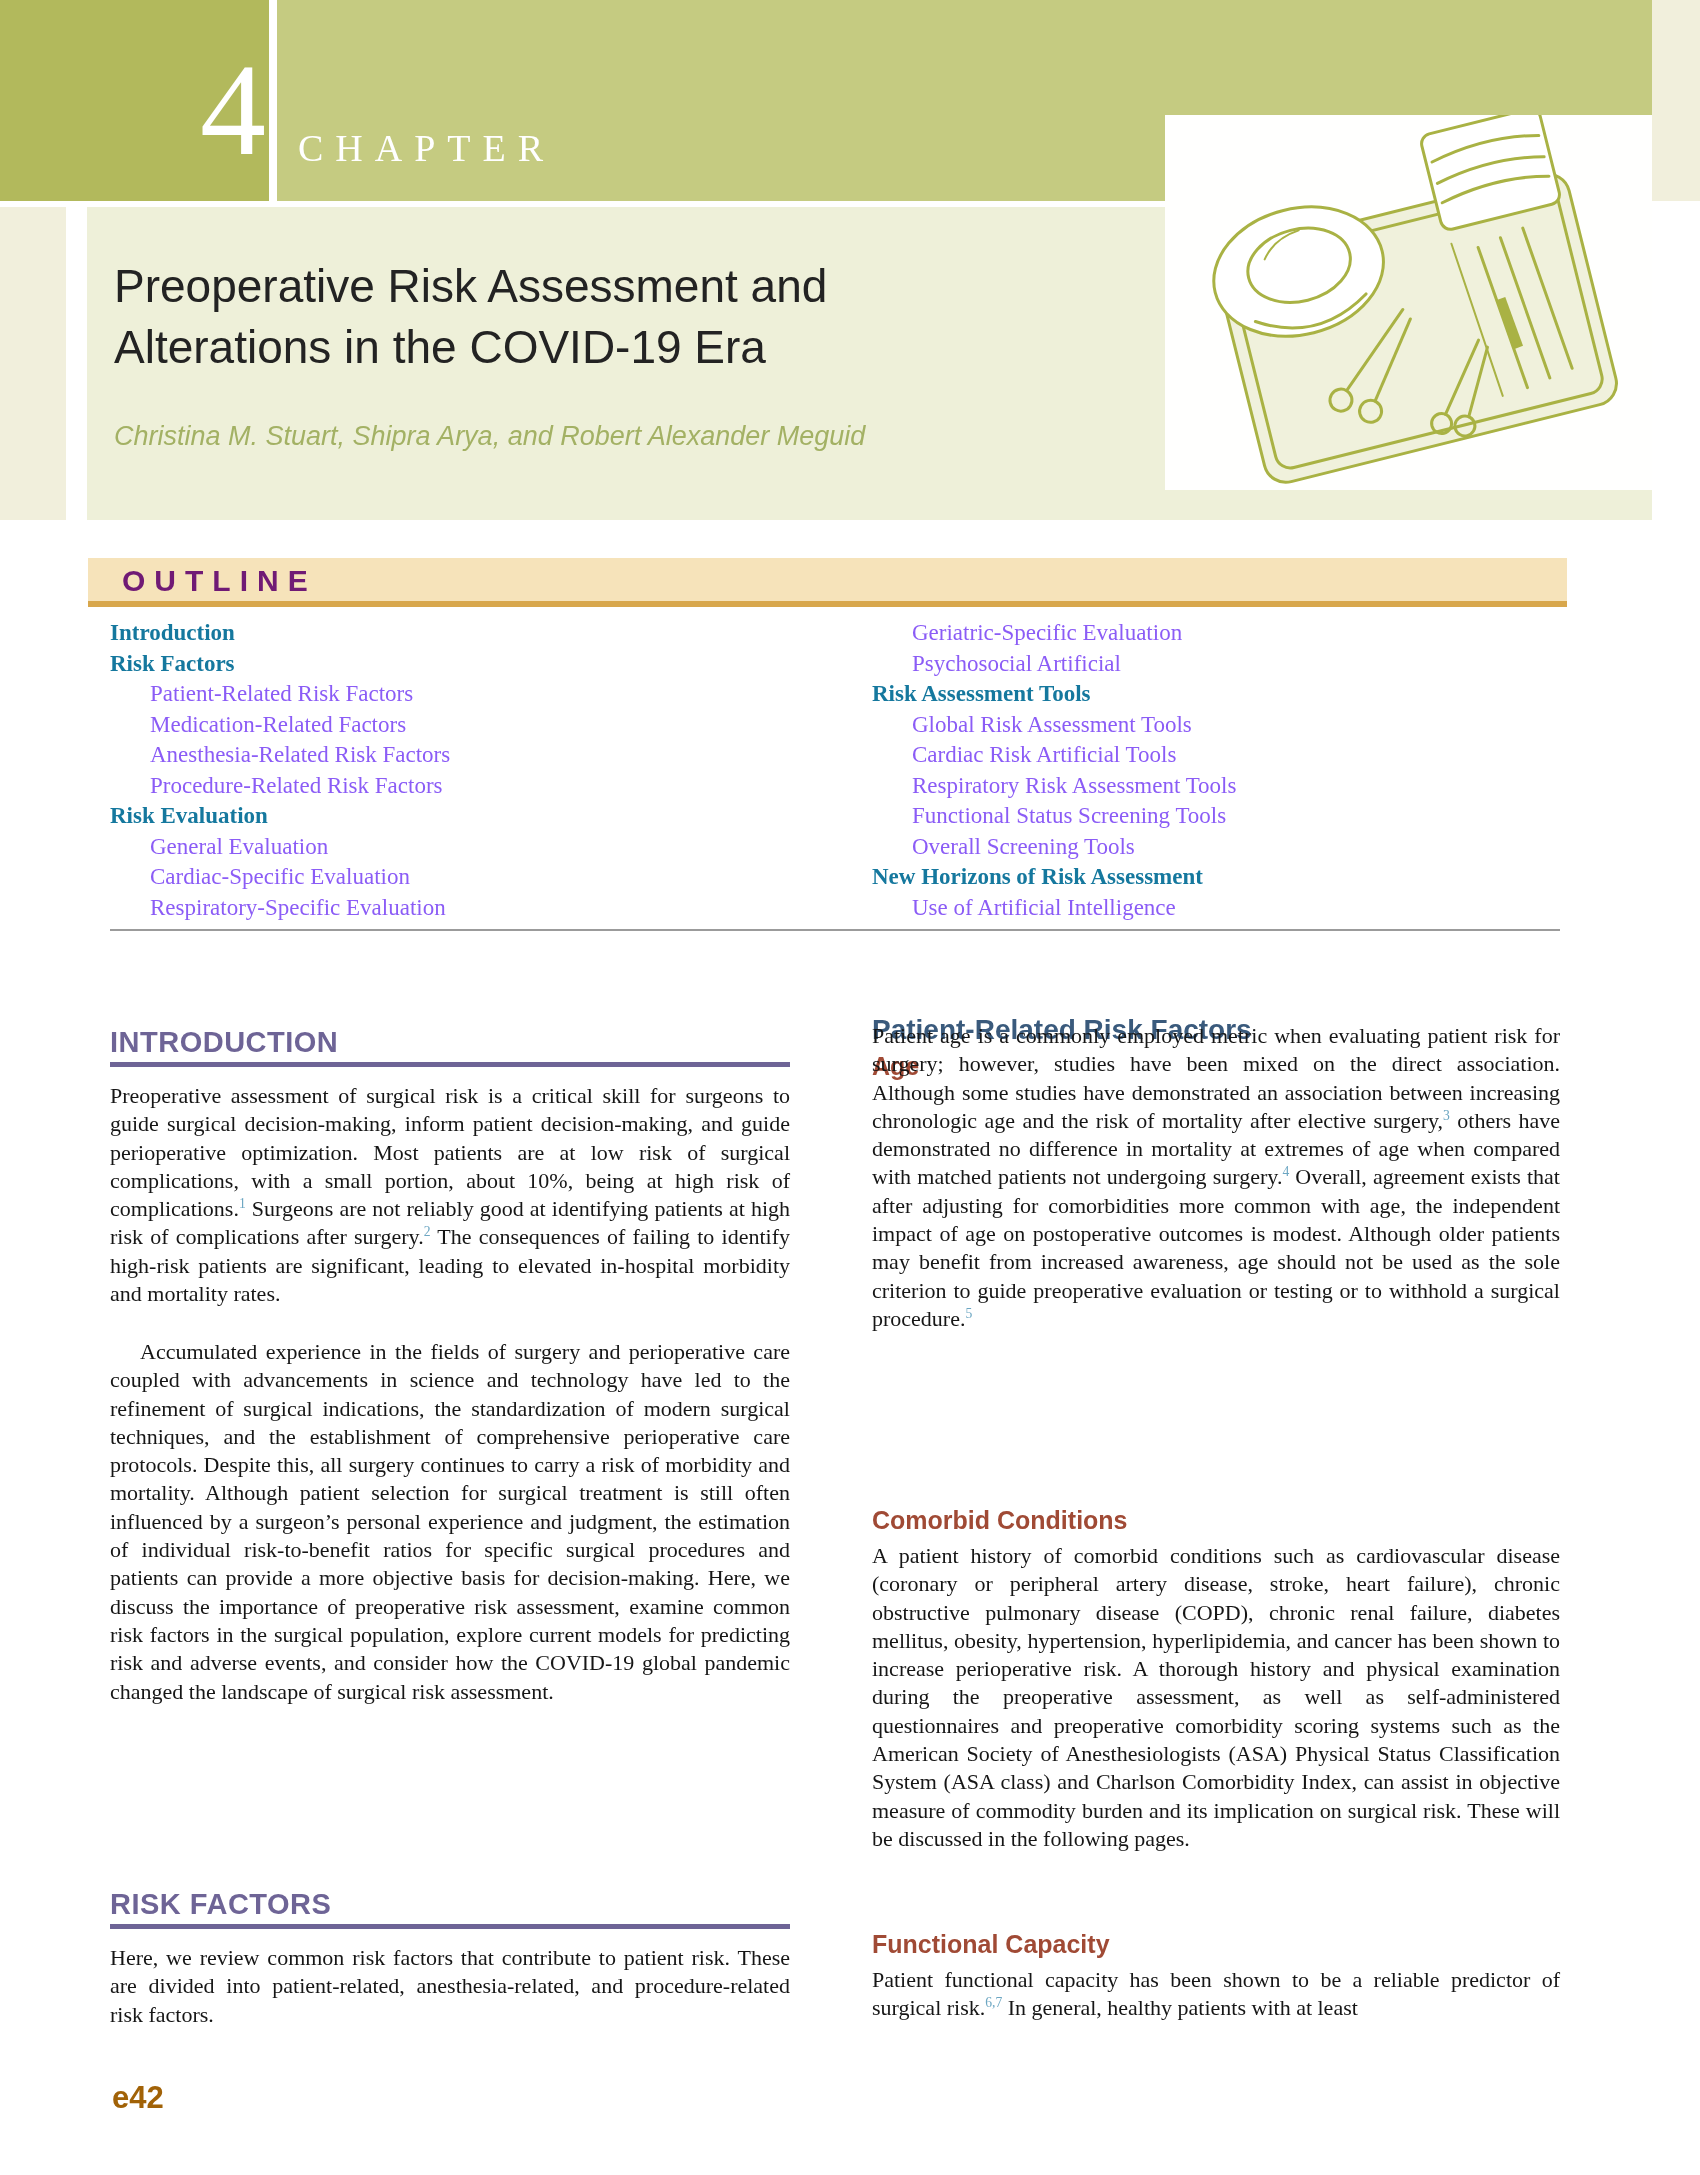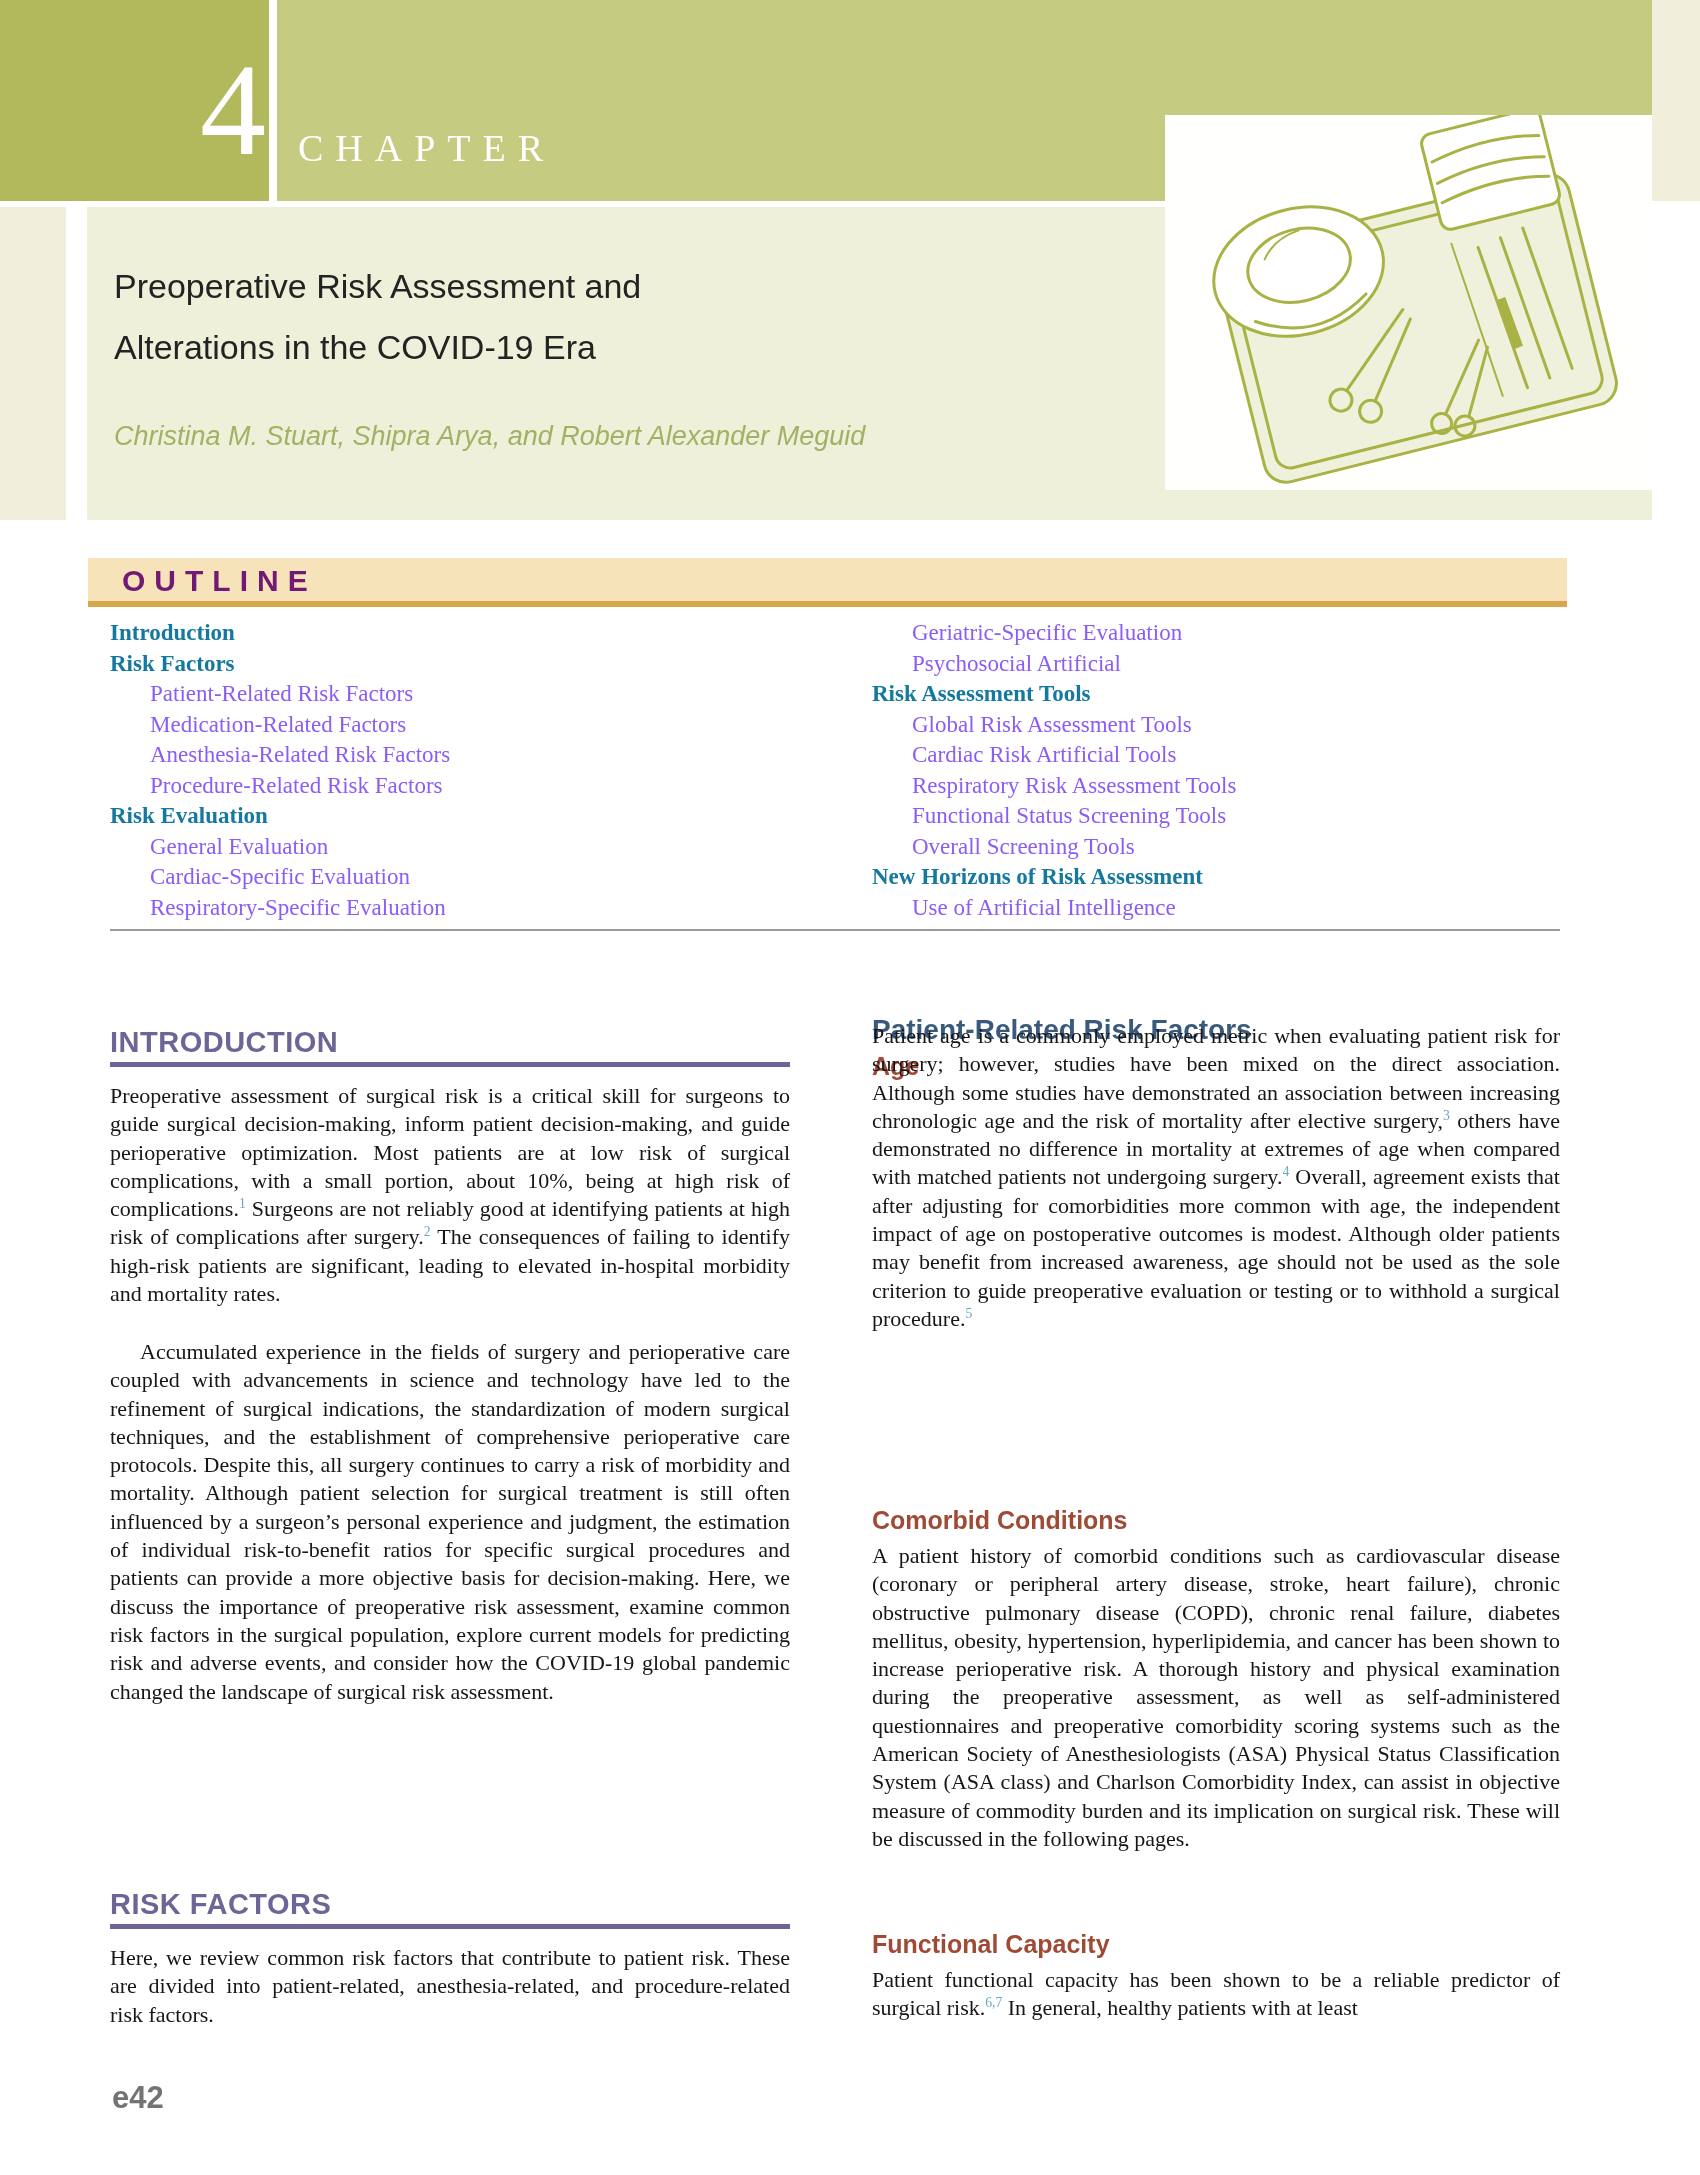--- a/index.html
+++ b/index.html
@@ -20,21 +20,21 @@
   .chapter-label {
     position:absolute; left:298px; top:126px;
     font-family:"Liberation Serif", serif; font-size:38px; letter-spacing:12px; color:#ffffff;
   }
   
   .left-cream-strip { position:absolute; left:0; top:207px; width:66px; height:313px; background:#f1efdc; }
   .title-block { position:absolute; left:87px; top:207px; width:1565px; height:313px; background:#eef0d9; }
   .illustration-box { position:absolute; left:1165px; top:115px; width:487px; height:375px; background:#fffffe; }
   .page-title {
     position:absolute; left:114px; top:256px; width:900px;
-    font-family:"Liberation Sans", sans-serif; font-size:34px; line-height:61px;
+    font-family:"Liberation Sans", sans-serif; font-size:46px; line-height:61px;
     color:#232323; font-weight:400;
   }
   .authors {
     position:absolute; left:114px; top:421px;
     font-family:"Liberation Sans", sans-serif; font-style:italic; font-size:27px; color:#a3b164;
   }
   
   .outline-bar  { position:absolute; left:88px; top:558px; width:1479px; height:43px; background:#f6e3ba; }
   .outline-title {
     position:absolute; left:122px; top:564px;
@@ -76,21 +76,21 @@
   .p-risk       { position:absolute; left:110px; top:1944px; width:680px; }
   .h-prrf       { position:absolute; left:872px; top:1014px; }
   .h-age        { position:absolute; left:872px; top:1052px; }
   .p-age        { position:absolute; left:872px; top:1022px; width:688px; }
   .h-comorbid   { position:absolute; left:872px; top:1506px; }
   .p-comorbid   { position:absolute; left:872px; top:1542px; width:688px; }
   .h-functional { position:absolute; left:872px; top:1930px; }
   .p-functional { position:absolute; left:872px; top:1966px; width:688px; }
   .page-num {
     position:absolute; left:112px; top:2080px;
-    font-family:"Liberation Sans", sans-serif; font-weight:700; font-size:31px; color:#737373;
+    font-family:"Liberation Sans", sans-serif; font-weight:700; font-size:31px; color:#a16207;
   }
 </style>
 </head>
 <body>
 
 <div class="band-light"></div>
 <div class="band-dark"></div>
 <div class="band-divider"></div>
 <div class="corner-cream"></div>
 <div class="chapter-number">4</div>

